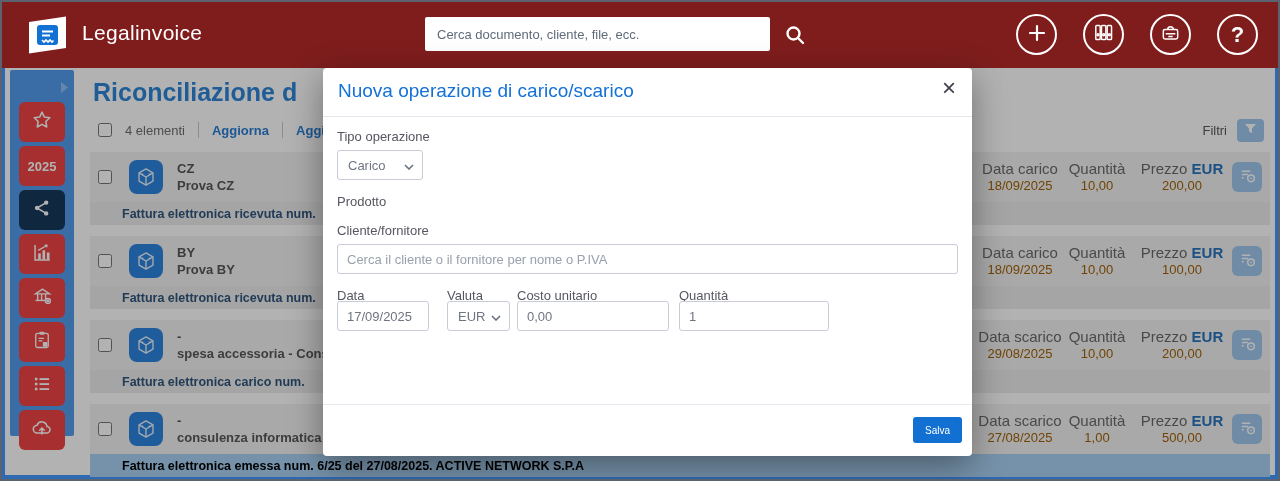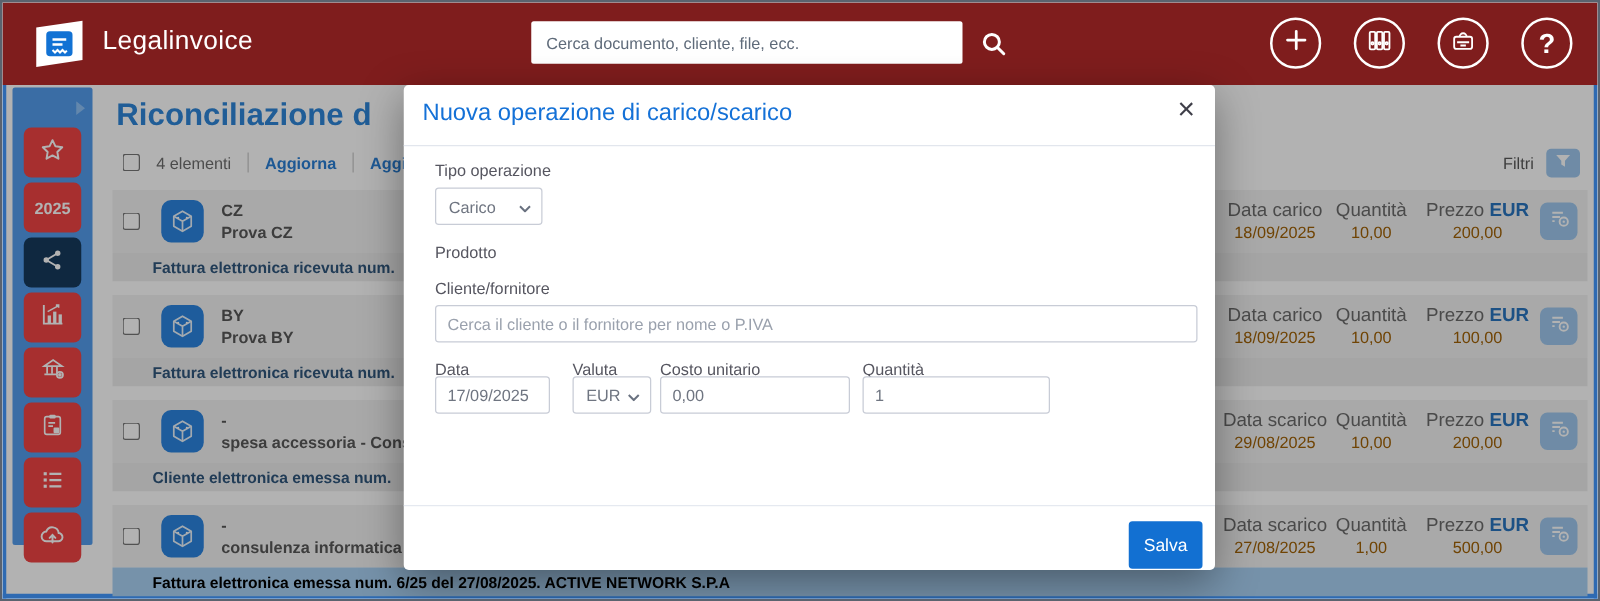--- a/index.html
+++ b/index.html
@@ -68,38 +68,38 @@
   .row-sub{height:23px;background:#ededed;display:flex;align-items:center;padding-left:32px;
         font-size:12.5px;font-weight:700;color:#30567c;white-space:nowrap;overflow:hidden;}
   .row-sub.selected{background:#a9d2f4;color:#000000;}
 
   
   .modal{position:absolute;top:66px;left:321px;width:649px;height:388px;background:#fff;z-index:10;
          border-radius:4px;box-shadow:0 10px 34px rgba(0,0,0,.38);box-sizing:border-box;}
   .m-head{position:relative;height:48px;border-bottom:1px solid #e2e6ed;}
   .m-title{position:absolute;left:15px;top:12px;font-size:19px;color:#1471d7;font-weight:400;}
   .m-close{position:absolute;right:16px;top:8px;font-size:24px;color:#3f3f49;cursor:pointer;line-height:1;}
-  .m-body{padding:0 14px;margin-left:11px;}
+  .m-body{padding:0 14px;}
   .f-label{margin:14px 0 6px;font-size:13px;color:#565660;}
   .f-label.first{margin-top:12px;}
   .inp{box-sizing:border-box;height:30px;border:1px solid #c8ccd6;border-radius:3px;background:#fff;
        font-size:13px;color:#6f7581;padding:0 9px;font-family:inherit;outline:none;}
   .inp::placeholder{color:#9aa1ad;}
   .inp.full{width:100%;}
   .sel{box-sizing:border-box;height:30px;border:1px solid #c8ccd6;border-radius:3px;display:inline-flex;
        align-items:center;justify-content:space-between;padding:0 8px 0 10px;font-size:13px;color:#6f7581;
        cursor:pointer;background:#fff;}
   .f-row{display:flex;}
   .w-data{width:92px;}
   .w-valuta{width:63px;margin-left:18px;}
   .w-costo{width:152px;margin-left:7px;}
   .w-qta{width:150px;margin-left:10px;}
   .m-foot{position:absolute;left:0;right:0;bottom:0;height:51px;border-top:1px solid #e5e9f0;}
-  .save-btn{position:absolute;right:10px;top:12px;height:38px;padding:0 12px;background:#1270d2;color:#fff;
-       border:none;border-radius:3px;font-size:14px;font-family:inherit;cursor:pointer;}
+  .save-btn{position:absolute;right:10px;top:12px;height:26px;padding:0 12px;background:#1270d2;color:#fff;
+       border:none;border-radius:3px;font-size:10px;font-family:inherit;cursor:pointer;}
 </style>
 </head>
 <body>
 
 <div class="screen">
 
   <div class="hdr">
     <span class="logo">
       <svg width="46" height="40" viewBox="0 0 46 40">
         <path d="M5 7 L42 1.5 V33 L5 38.5 Z" fill="#ffffff"></path>
@@ -373,21 +373,21 @@
         <span>
           <svg width="17" height="17" viewBox="0 0 18 18" fill="none" stroke="#fff" stroke-width="1.6">
             <path d="M3 4.5h9M3 8h6.5M3 11.5h2"></path>
             <circle cx="12.7" cy="12" r="3.5"></circle>
                     <circle cx="12.7" cy="12" r="1" fill="#fff" stroke="none"></circle>
           </svg>
         </span>
       </span>
     </div>
     <div class="row-sub">
-              <span>Cliente elettronica emessa num.</span>
+              <span>Fattura elettronica carico num.</span>
             </div>
   </div>
 
   <div class="group">
     <div class="row-main">
       <input type="checkbox" class="cb" style="">
       <span class="cube">
         <svg width="22" height="22" viewBox="0 0 24 24">
           <path d="M12 3.2 19.6 7.6v8.8L12 20.8 4.4 16.4V7.6Z" fill="none" stroke="#e9f2fb" stroke-width="1.5" stroke-linejoin="round"></path>
           <path d="M4.4 7.6 12 12l7.6-4.4M12 12v8.8" fill="none" stroke="#e9f2fb" stroke-width="1.5"></path>

